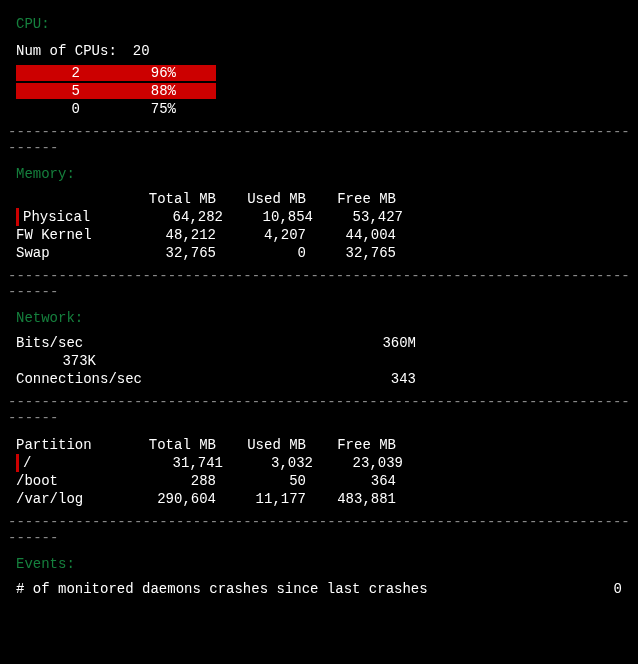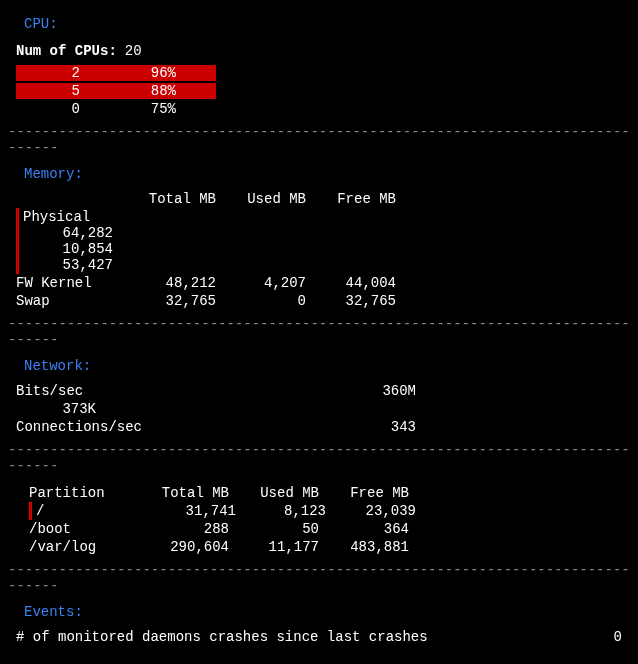--- a/index.html
+++ b/index.html
@@ -11,22 +11,22 @@
       padding: 8px 0;
       width: 638px;
       min-height: 664px;
     }
 
     .section {
       padding: 4px 0;
     }
 
     .section-title {
-      padding: 4px 24px;
-      color: #3b82f6;
+      padding: 4px 16px;
+      color: #15803d;
     }
 
     .divider {
       color: #888888;
       padding: 2px 8px;
       letter-spacing: 0px;
     }
 
     .cpu-table {
       padding: 0 16px;
@@ -99,21 +99,20 @@
     }
 
     .net-value {
       width: 80px;
       text-align: right;
     }
 
     
     .disk-table {
       padding: 0 16px;
-      margin-left: 13px;
     }
 
     .disk-row {
       display: flex;
       padding: 1px 0;
     }
 
     .disk-partition {
       width: 110px;
     }
@@ -153,21 +152,21 @@
     }
   </style>
 </head>
 <body>
 
 <div class="section">
   <div class="section-title">CPU:</div>
   <div style="height:6px;"></div>
   <div class="cpu-table">
     <div class="cpu-data-row">
-      <span style="margin-right:8px;font-weight:bold;">Num of CPUs:</span>
+      <span style="margin-right:16px;">Num of CPUs:</span>
       <span>20</span>
     </div>
     <div style="height:4px;"></div>
 
     <div style="display:flex; align-items:center; padding:1px 0;">
       <div style="background-color:#cc0000; display:flex; min-width:200px;">
         <span class="cpu-col-cpu">2</span>
         <span class="cpu-col-used">96%</span>
       </div>
     </div>
@@ -195,21 +194,21 @@
   <div style="height:4px;"></div>
   <div class="mem-table">
 
     <div class="mem-row">
       <span class="mem-label"></span>
       <span class="mem-total">Total MB</span>
       <span class="mem-used">Used MB</span>
       <span class="mem-free">Free MB</span>
     </div>
 
-    <div style="display:flex; border-left: 3px solid #cc0000; padding-left:4px; padding:1px 0 1px 4px; border-left:3px solid #cc0000;flex-direction:column;">
+    <div style="display:flex; border-left: 3px solid #cc0000; padding-left:4px; padding:1px 0 1px 4px; border-left:3px solid #cc0000;">
       <span class="mem-label">Physical</span>
       <span class="mem-total">64,282</span>
       <span class="mem-used">10,854</span>
       <span class="mem-free">53,427</span>
     </div>
 
     <div class="mem-row">
       <span class="mem-label">FW Kernel</span>
       <span class="mem-total">48,212</span>
       <span class="mem-used">4,207</span>
@@ -254,21 +253,21 @@
     <div class="disk-row">
       <span class="disk-partition">Partition</span>
       <span class="disk-total">Total MB</span>
       <span class="disk-used">Used MB</span>
       <span class="disk-free">Free MB</span>
     </div>
 
     <div style="display:flex; border-left:3px solid #cc0000; padding:1px 0 1px 4px;">
       <span class="disk-partition">/</span>
       <span class="disk-total">31,741</span>
-      <span class="disk-used">8,123</span>
+      <span class="disk-used">3,032</span>
       <span class="disk-free">23,039</span>
     </div>
 
     <div class="disk-row">
       <span class="disk-partition">/boot</span>
       <span class="disk-total">288</span>
       <span class="disk-used">50</span>
       <span class="disk-free">364</span>
     </div>
 

